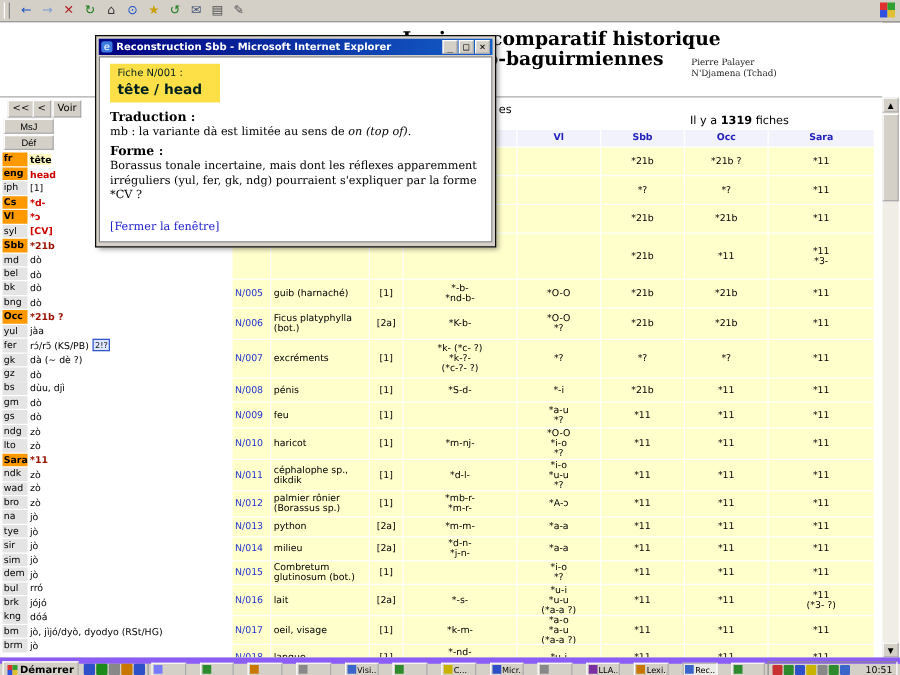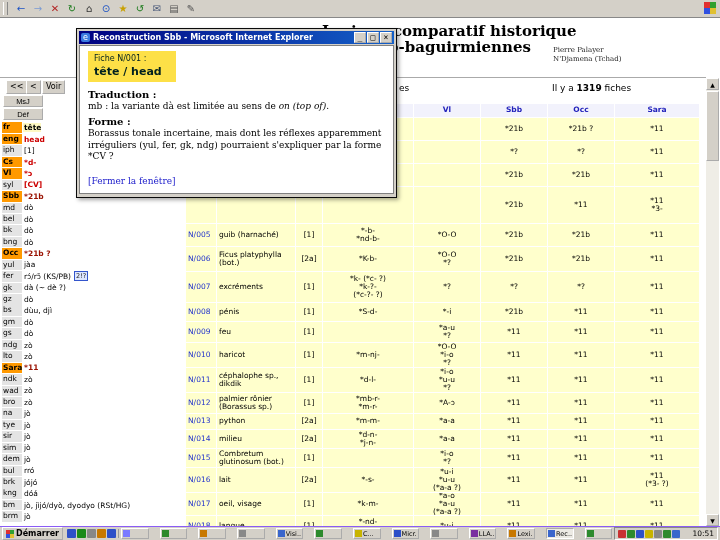--- a/index.html
+++ b/index.html
@@ -20,21 +20,21 @@
   .page{position:absolute;left:0;top:18px;width:706px;height:508px;background:#fff;overflow:hidden;}
   .title1{position:absolute;left:322px;top:4px;font-family:"DejaVu Serif",serif;font-weight:bold;font-size:15px;}
   .title2{position:absolute;left:200px;top:20px;font-family:"DejaVu Serif",serif;font-weight:bold;font-size:15px;}
   .author{position:absolute;left:553px;top:28px;font-family:"DejaVu Serif",serif;font-size:7px;line-height:1.35;color:#222;text-align:left;}
   .rule{position:absolute;left:0;top:59px;width:706px;border-top:1px solid #aaa;}
 
   .navbtn{position:absolute;top:62px;height:14px;font-size:8px;line-height:10px;border:1px outset #fff;
           background:#d4d0c8;padding:0 3px;font-family:"DejaVu Sans",sans-serif;}
   .nb1{left:6px;} .nb2{left:26px;} .nb3{left:42px;}
   .navfrag{position:absolute;left:399px;top:65px;font-size:9px;}
-  .navcount{position:absolute;left:552px;top:65px;font-size:9px;text-align:center;}
+  .navcount{position:absolute;left:552px;top:74px;font-size:9px;text-align:center;}
 
   .sbtn{position:absolute;left:3px;width:40px;height:12px;font-size:7.5px;line-height:9px;
         border:1px outset #fff;background:#d4d0c8;padding:0;}
   .sb1{top:77px;} .sb2{top:90px;}
 
   
   .sidebar{position:absolute;left:2px;top:104px;width:170px;}
   .srow{display:flex;align-items:center;height:11.45px;}
   .sabbr{width:20px;min-width:20px;background:#e4e4e4;font-size:7.5px;height:10.5px;line-height:10.5px;padding-left:1px;margin-right:1px;box-sizing:border-box;}
   .sval{font-size:7.5px;white-space:nowrap;padding-left:1px;}
@@ -82,21 +82,21 @@
          font-family:"DejaVu Serif",serif;overflow:hidden;box-sizing:border-box;}
   .fichehead{display:inline-block;background:#fde047;padding:3px 14px 4px 6px;margin-bottom:3px;}
   .fl{font-family:"DejaVu Sans",sans-serif;font-size:8px;color:#00201f;}
   .fh{font-family:"DejaVu Sans",sans-serif;font-size:11px;font-weight:bold;color:#00201f;margin-top:2px;}
   .psect{font-weight:bold;font-size:10px;margin-top:4px;}
   .ptext{font-size:9px;margin-top:1px;line-height:1.25;}
   .plink{text-align:left;margin-top:7px;}
   .link{color:#2222cc;font-size:9px;cursor:pointer;}
 
   
-  .taskbar{position:absolute;left:0;top:526px;width:720px;height:14px;background:#d4d0c8;border-top:1px solid #8b5cf6;
+  .taskbar{position:absolute;left:0;top:526px;width:720px;height:14px;background:#d4d0c8;border-top:5px solid #8b5cf6;
            display:flex;align-items:center;gap:2px;padding:0 2px;box-sizing:border-box;}
   .startbtn{height:11px;border:1px outset #fff;background:#d4d0c8;display:flex;align-items:center;gap:2px;
             padding:0 3px;font-size:8px;font-weight:bold;}
   .winflag{display:inline-grid;grid-template-columns:4px 4px;grid-template-rows:4px 4px;}
   .wq1{background:#e03030}.wq2{background:#30a030}.wq3{background:#3050e0}.wq4{background:#e0c030}
   .ql{display:flex;gap:1px;padding:0 2px;border-right:1px solid #999;}
   .qlicon{width:9px;height:9px;border-radius:1px;}
   .tasks{display:flex;gap:11px;flex:1;overflow:hidden;}
   .taskbtn{height:11px;min-width:24px;flex:1;border:1px outset #fff;background:#d4d0c8;display:flex;align-items:center;
            gap:1px;padding:0 1px;font-size:6.5px;overflow:hidden;white-space:nowrap;box-sizing:border-box;}

